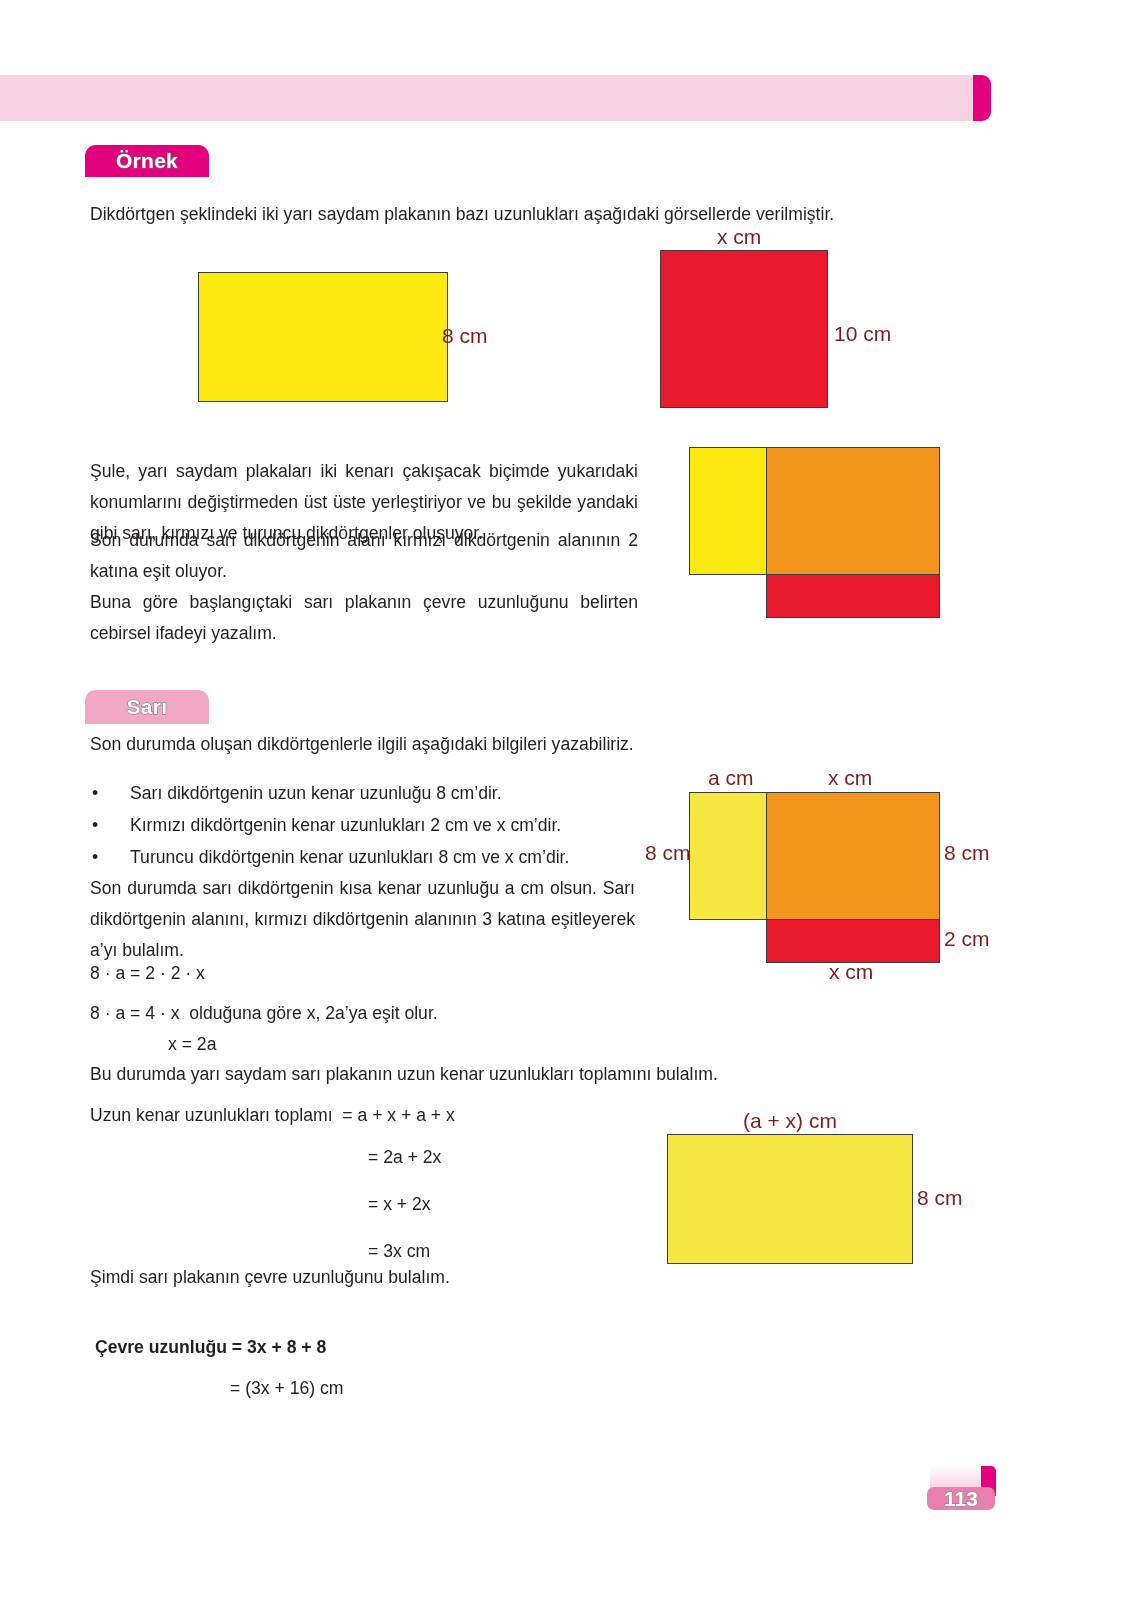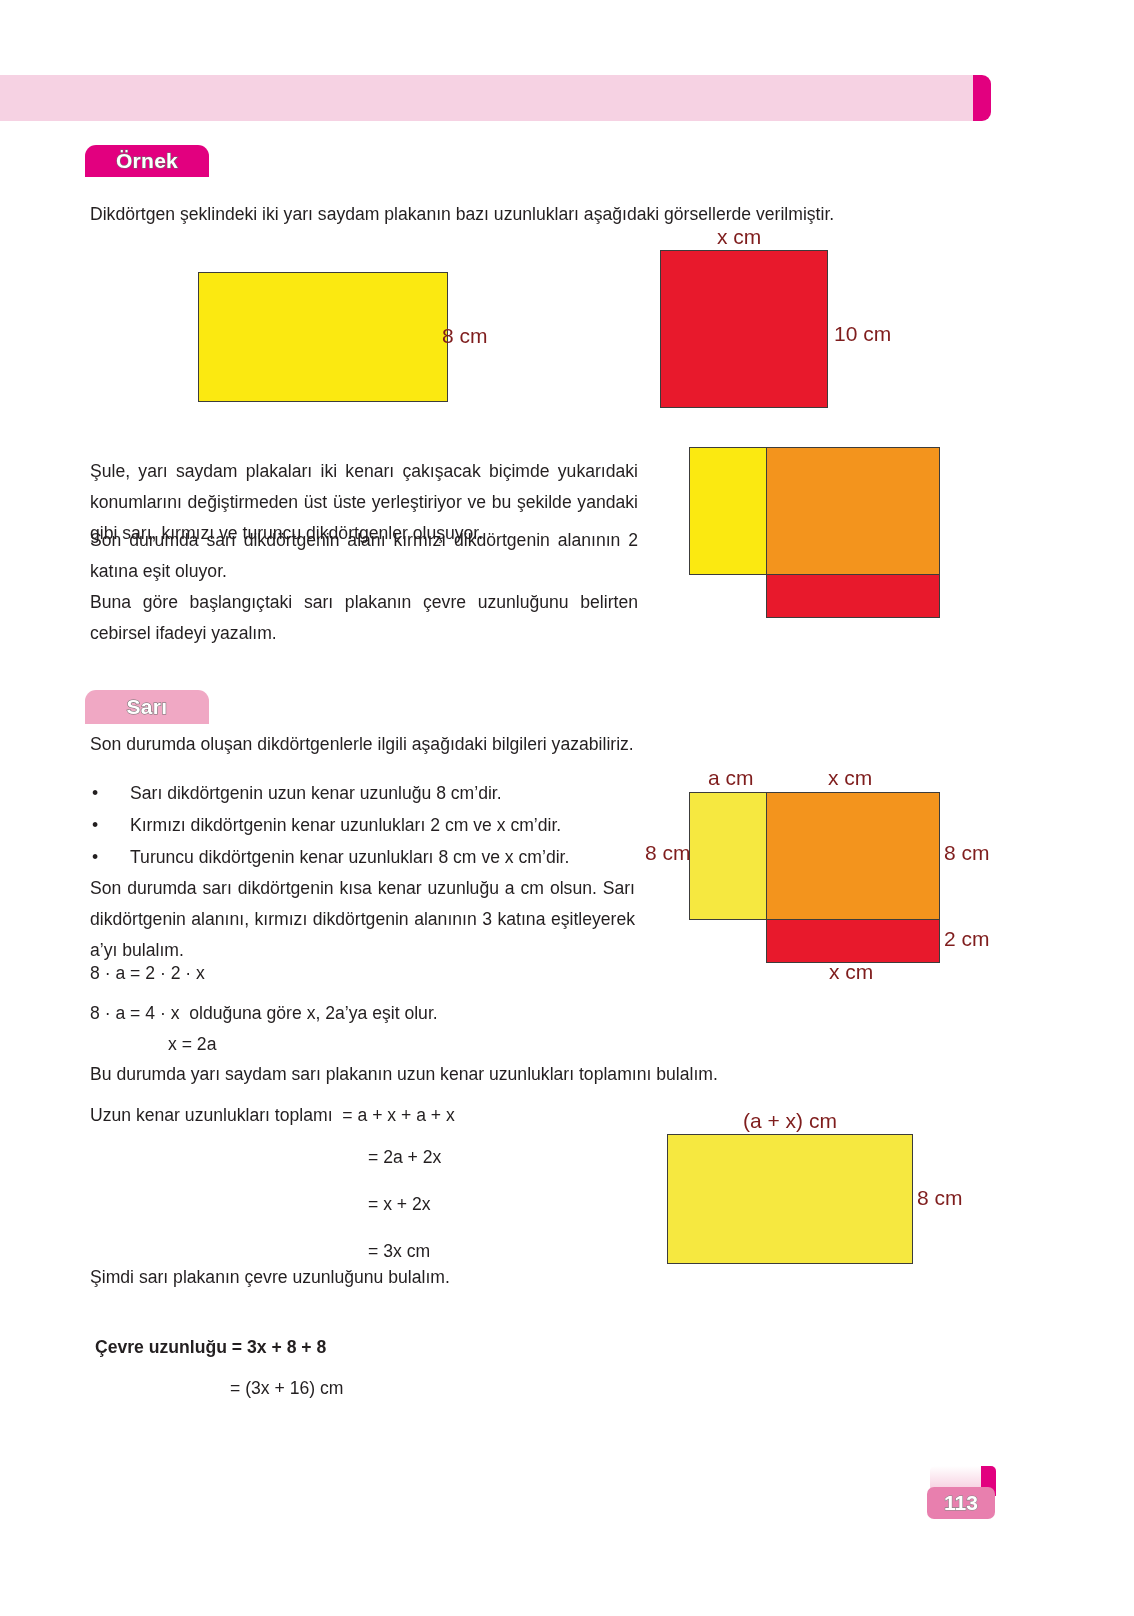--- a/index.html
+++ b/index.html
@@ -132,21 +132,21 @@
     width: 15px;
     height: 30px;
     background: #e2007f;
     border-top-right-radius: 5px;
   }
   .pagenum {
     position: absolute;
     left: 927px;
     top: 1487px;
     width: 68px;
-    height: 32px;
+    height: 23px;
     background: #e87fae;
     border-radius: 7px;
     display: flex;
     align-items: center;
     justify-content: center;
     font-size: 21px;
     font-weight: bold;
     color: #ffffff;
     -webkit-text-stroke: 1.1px #8a8a8a;
     paint-order: stroke fill;

